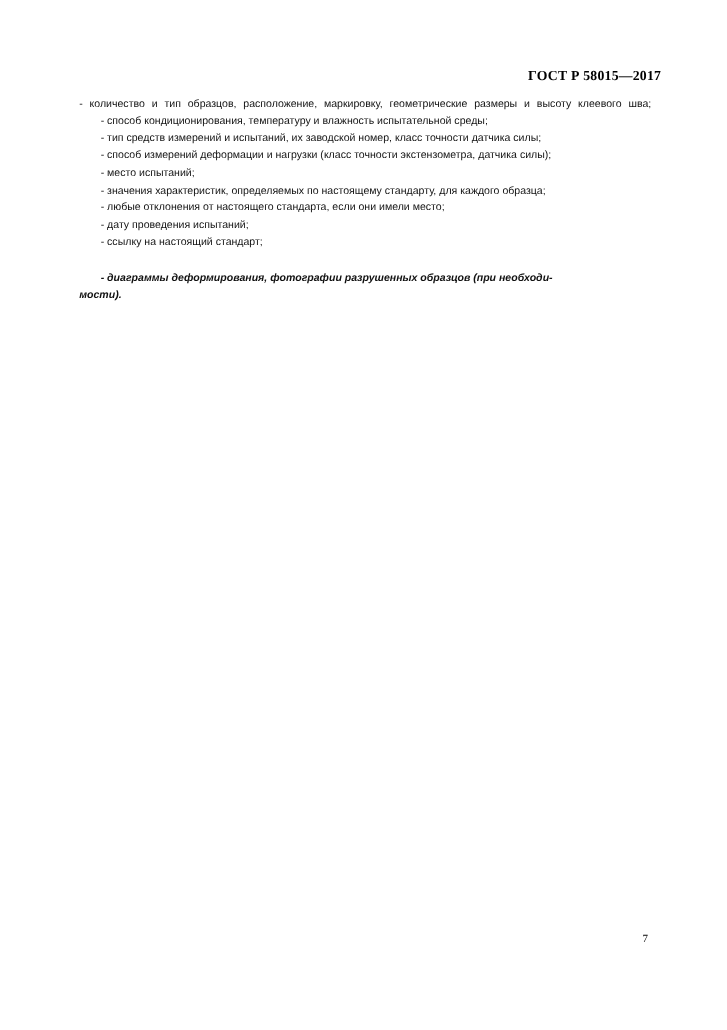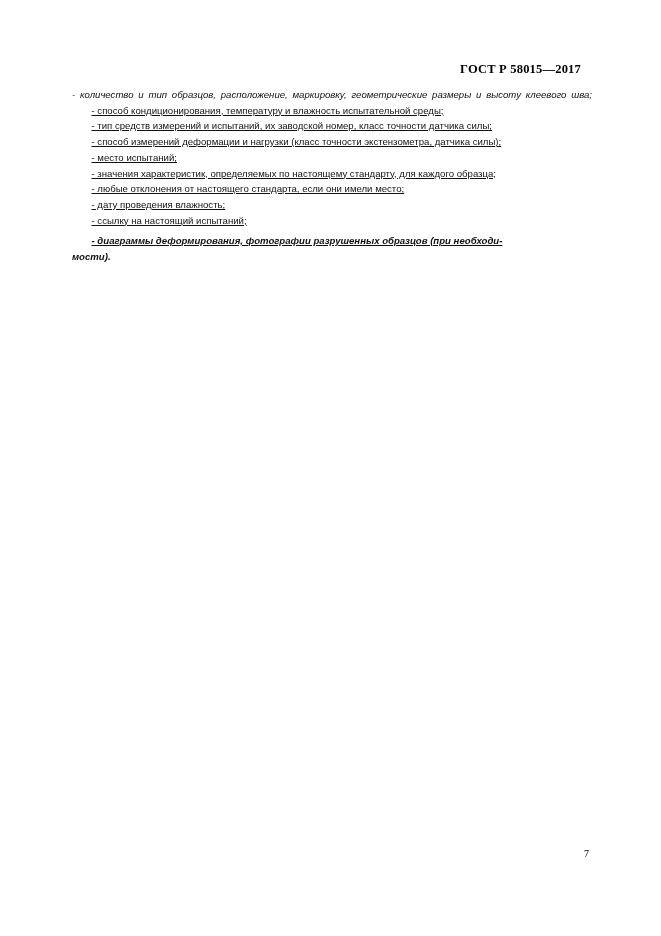--- a/index.html
+++ b/index.html
@@ -19,21 +19,21 @@
     position: absolute;
     left: 0;
     top: 0;
     width: 661px;
     height: 936px;
     background: #ffffff;
   }
   .header {
     position: absolute;
     top: 62px;
-    right: 80px;
+    right: 60px;
     font-family: "Liberation Serif", serif;
     font-weight: bold;
     font-size: 12.5px;
     letter-spacing: 0.2px;
     white-space: nowrap;
   }
   .content {
     position: absolute;
     left: 72px;
     top: 88px;
@@ -46,26 +46,24 @@
     margin: 0 0 1.5px 0;
     color: #111111;
   }
   .para.first {
     text-align: justify;
     text-indent: 0;
   }
   .indent {
     padding-left: 20px;
     text-indent: -0.5px;
-    text-decoration: underline;
   }
   .para.justified-spread {
     text-align: justify;
     text-align-last: justify;
-    font-style: italic;
   }
   .bold-italic {
     font-weight: bold;
     font-style: italic;
   }
   .pagenum {
     position: absolute;
     right: 72px;
     top: 848px;
     font-size: 10px;
@@ -81,23 +79,23 @@
 
   <div class="content">
 
     <p class="para first justified-spread">- количество и тип образцов, расположение, маркировку, геометрические размеры и высоту клеевого шва;</p>
     <p class="para indent">- способ кондиционирования, температуру и влажность испытательной среды;</p>
     <p class="para indent">- тип средств измерений и испытаний, их заводской номер, класс точности датчика силы;</p>
     <p class="para indent">- способ измерений деформации и нагрузки (класс точности экстензометра, датчика силы);</p>
     <p class="para indent">- место испытаний;</p>
     <p class="para indent">- значения характеристик, определяемых по настоящему стандарту, для каждого образца;</p>
     <p class="para indent">- любые отклонения от настоящего стандарта, если они имели место;</p>
-    <p class="para indent">- дату проведения влажность;</p>
-    <p class="para indent">- ссылку на настоящий испытаний;</p>
+    <p class="para indent">- дату проведения испытаний;</p>
+    <p class="para indent">- ссылку на настоящий стандарт;</p>
 
-    <p class="para indent bold-italic" style="margin-top:6px;">- диаграммы  деформирования,  фотографии  разрушенных  образцов  (при  необходи-</p>
+    <p class="para indent bold-italic" style="margin-top:18px;">- диаграммы  деформирования,  фотографии  разрушенных  образцов  (при  необходи-</p>
     <p class="para bold-italic">мости).</p>
 
   </div>
 
   <div class="pagenum">7</div>
 
 </div>
 
 </body></html>

